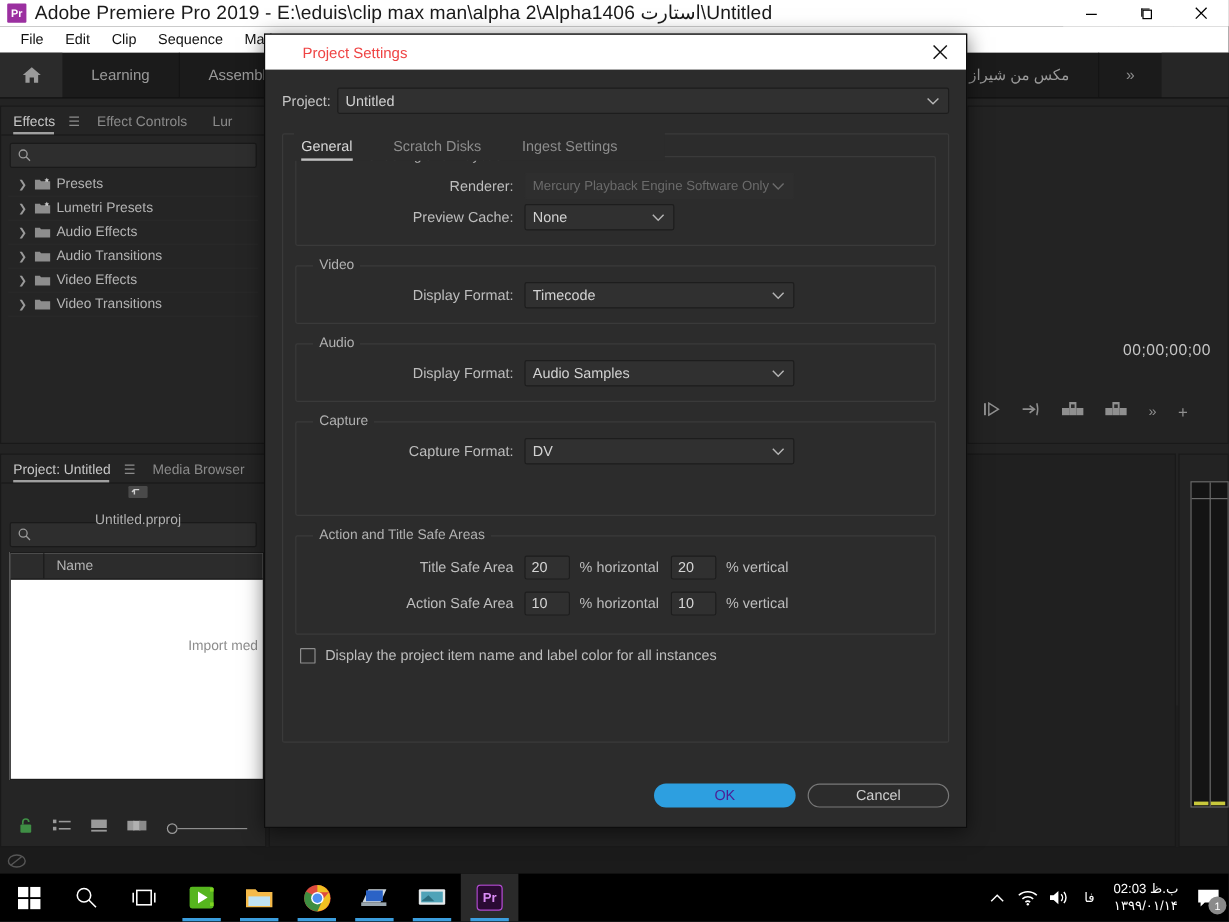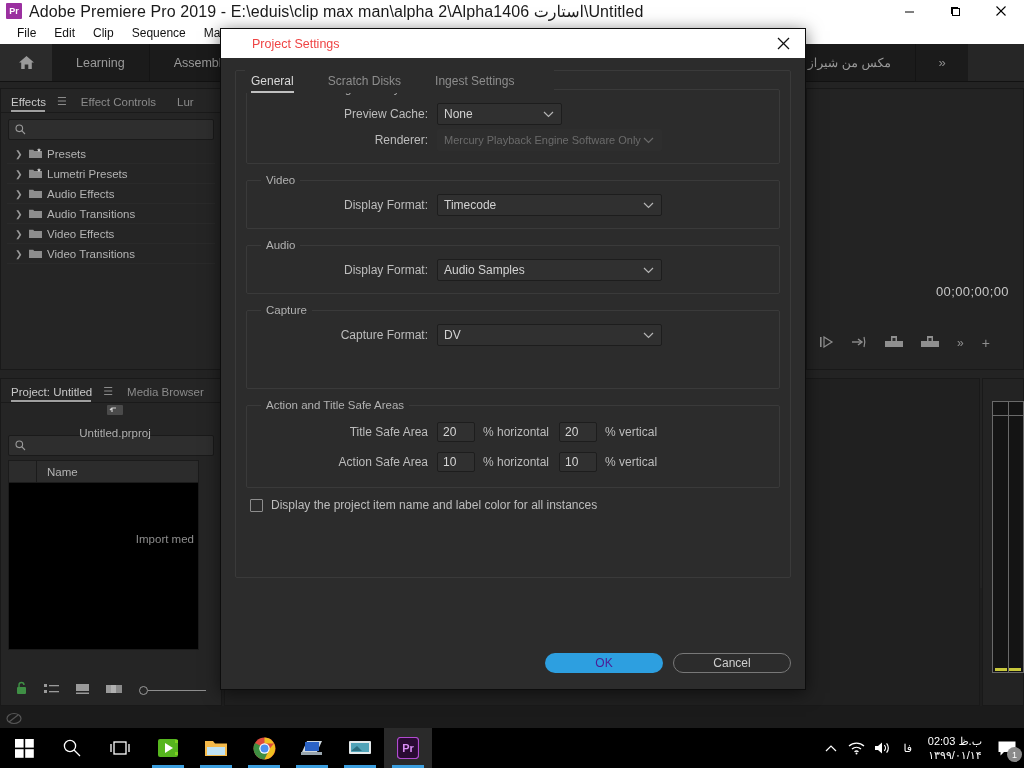--- a/index.html
+++ b/index.html
@@ -101,21 +101,21 @@
 
   .project-panel{
     position:absolute; left:0; top:378px; width:222px; height:328px;
     background:#252525; border:1px solid #191919;
   }
   .proj-head{
     height:26px; display:flex; align-items:center; padding-left:8px; gap:8px;
     font-size:11.5px; color:#b0b0b0;flex-direction:column;
   }
   .proj-table{
-    margin:4px 22px 0 7px; height:190px; border:1px solid #1b1b1b; background:#000000;
+    margin:4px 1px 0 7px; height:190px; border:1px solid #1b1b1b; background:#ffffff;
     position:relative;
   }
   .proj-col-head{
     height:22px; display:flex; align-items:center; background:#2c2c2c;
     border-bottom:1px solid #1b1b1b; font-size:11.5px; color:#b4b4b4;
   }
   .proj-col-blank{ width:28px; border-right:1px solid #1b1b1b; height:100%; }
   .proj-import{
     position:absolute; right:4px; top:72px; font-size:11.5px; color:#8d8d8d;
     white-space:nowrap;
@@ -520,53 +520,62 @@
       <div class="modal-close">
         <svg width="15" height="15" viewBox="0 0 15 15">
             <line x1="2" y1="2" x2="13" y2="13" stroke="#111" stroke-width="1.2"></line>
             <line x1="13" y1="2" x2="2" y2="13" stroke="#111" stroke-width="1.2"></line>
           </svg>
       </div>
     </div>
 
     <div class="modal-body">
 
+      <div class="row-project">
+        <span class="lbl">Project:</span>
+        <div class="dd dd-project">
+          <span>Untitled</span>
+          <span class="chev"><svg width="11" height="7" viewBox="0 0 11 7">
+                <path d="M1 1 L5.5 5.5 L10 1" fill="none" stroke="#b5b5b5" stroke-width="1.2"></path>
+              </svg></span>
+        </div>
+      </div>
 
       <div class="tabs-wrap">
         <div class="tabs">
           <div class="dtab active">
             <span>General</span>
           </div>
           <div class="dtab">
             <span>Scratch Disks</span>
           </div>
           <div class="dtab">
             <span>Ingest Settings</span>
           </div>
         </div>
 
         <div class="tabpanel">
 
           <fieldset class="grp">
             <legend>Video Rendering and Playback</legend>
             <div class="frow">
+              <span class="flabel">Renderer:</span>
+              <div class="dd disabled w225">
+                <span style="font-size:11px;">Mercury Playback Engine Software Only</span>
+                <span class="chev"><svg width="11" height="7" viewBox="0 0 11 7">
+                      <path d="M1 1 L5.5 5.5 L10 1" fill="none" stroke="#6b6b6b" stroke-width="1.2"></path>
+                    </svg></span>
+              </div>
+            </div>
+            <div class="frow">
               <span class="flabel">Preview Cache:</span>
               <div class="dd" style="width:125px;">
                 <span>None</span>
                 <span class="chev"><svg width="11" height="7" viewBox="0 0 11 7">
                       <path d="M1 1 L5.5 5.5 L10 1" fill="none" stroke="#b5b5b5" stroke-width="1.2"></path>
-                    </svg></span>
-              </div>
-            </div>
-            <div class="frow">
-              <span class="flabel">Renderer:</span>
-              <div class="dd disabled w225">
-                <span style="font-size:11px;">Mercury Playback Engine Software Only</span>
-                <span class="chev"><svg width="11" height="7" viewBox="0 0 11 7">
-                      <path d="M1 1 L5.5 5.5 L10 1" fill="none" stroke="#6b6b6b" stroke-width="1.2"></path>
                     </svg></span>
               </div>
             </div>
           </fieldset>
 
           <fieldset class="grp">
             <legend>Video</legend>
             <div class="frow">
               <span class="flabel">Display Format:</span>
               <div class="dd w225">

